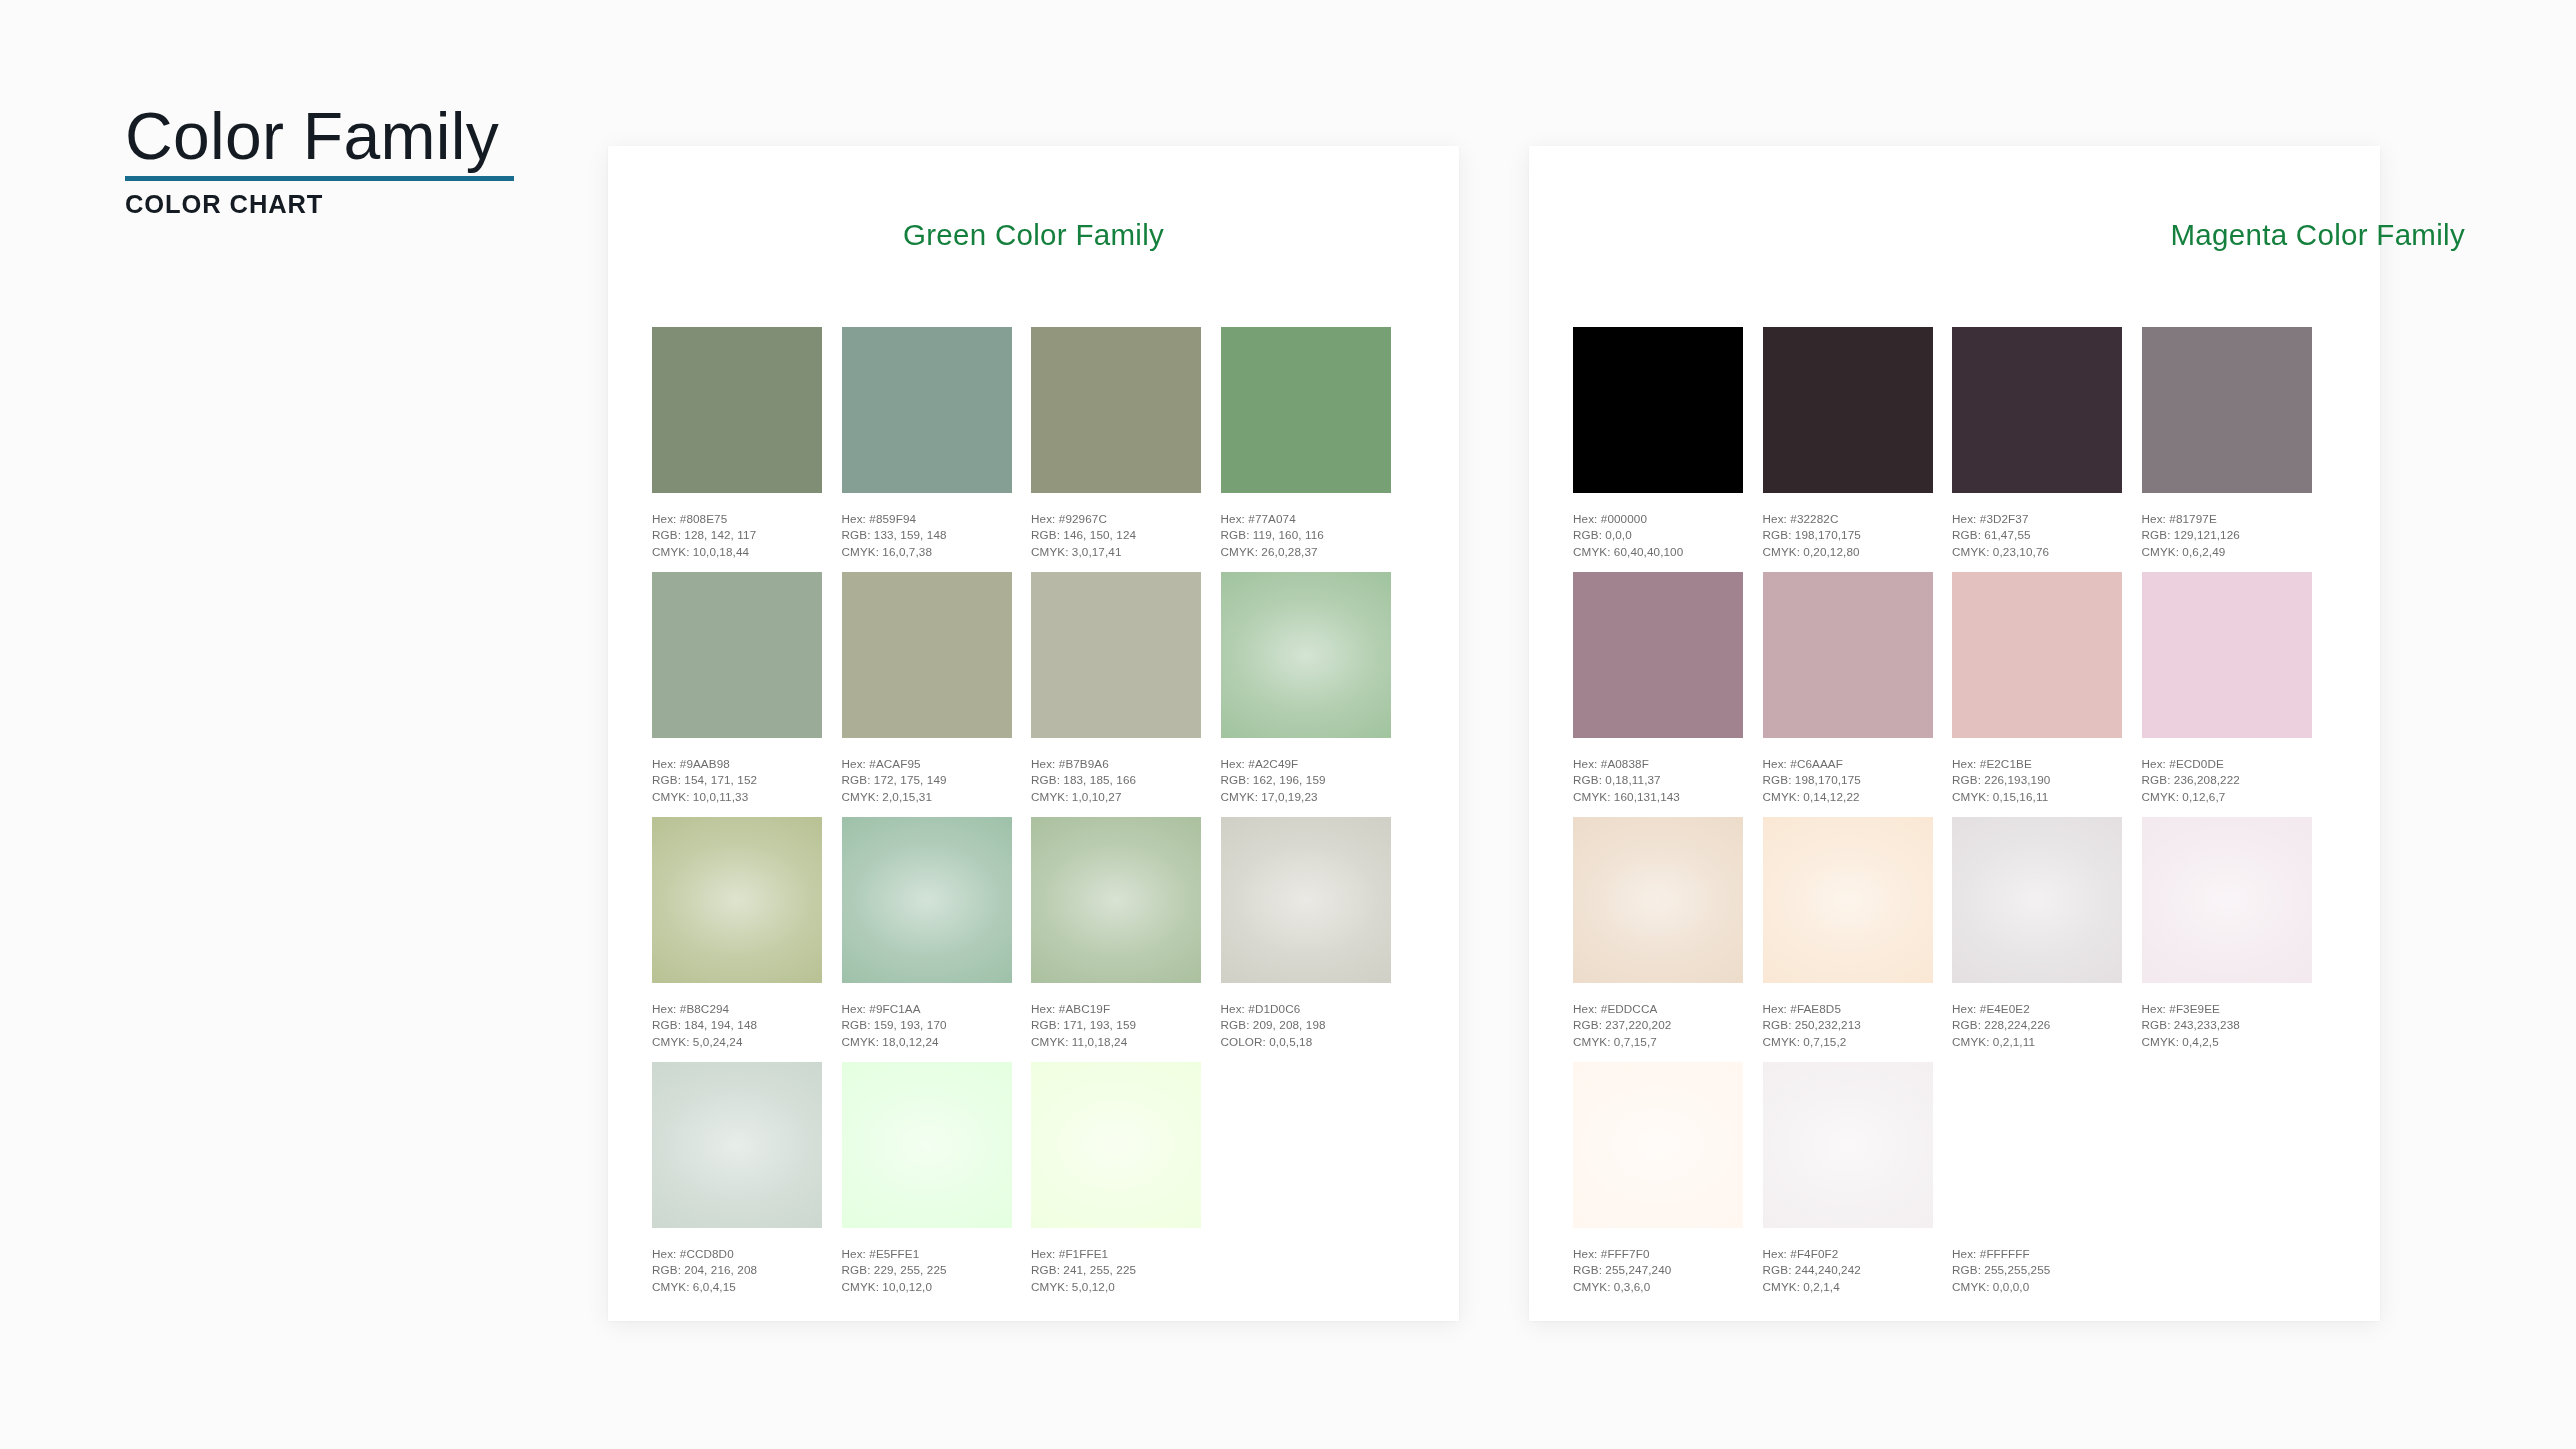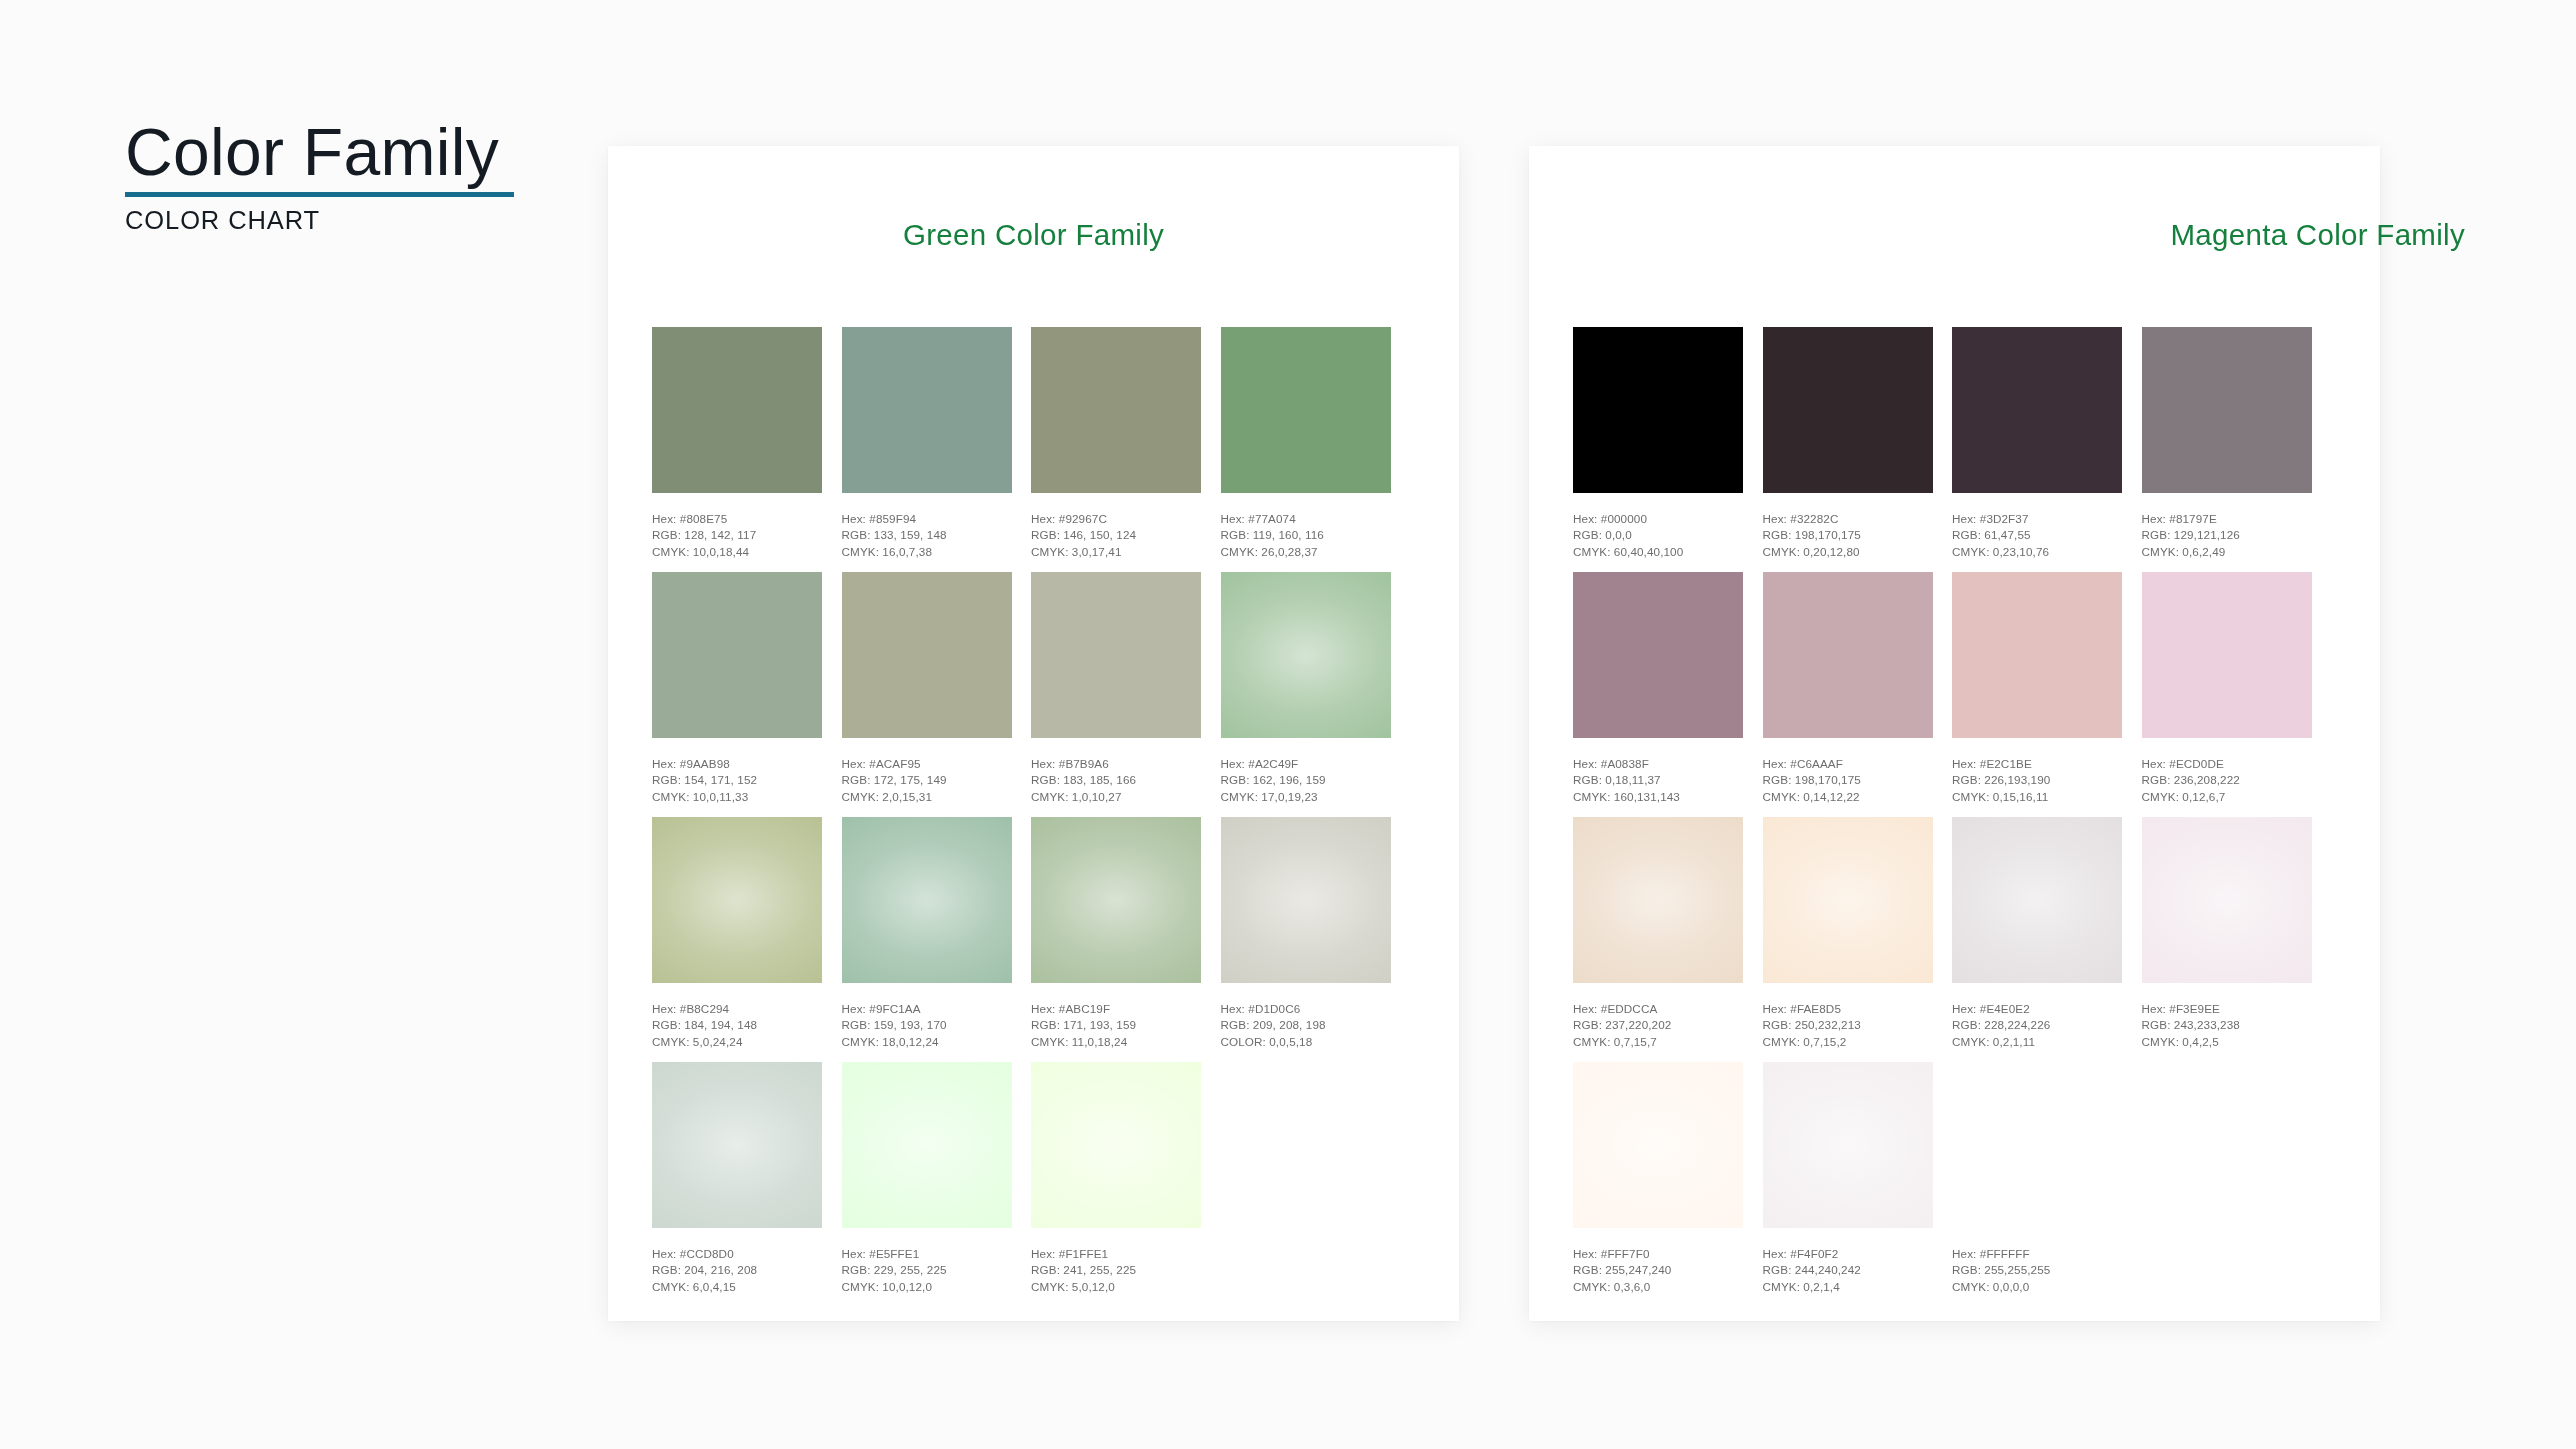--- a/index.html
+++ b/index.html
@@ -16,40 +16,39 @@
     position: relative;
     -webkit-font-smoothing: antialiased;
   }
 
   
   .title-block {
     position: absolute;
     left: 125px;
     top: 101px;
     width: 429px;
-    margin-top: 16px;
   }
   .title-main {
     font-size: 66px;
     font-weight: 300;
     color: #141b22;
     letter-spacing: 0.3px;
     line-height: 1.08;
     white-space: nowrap;
   }
   .title-rule {
     width: 389px;
     height: 4.7px;
     background: #186d8f;
     margin-top: 4px;
   }
   .title-sub {
     margin-top: 8.7px;
     font-size: 25.5px;
-    font-weight: 400;
+    font-weight: 700;
     color: #141b22;
     letter-spacing: 0.9px;
     white-space: nowrap;
   }
 
   
   .card {
     position: absolute;
     top: 146px;
     width: 851px;

